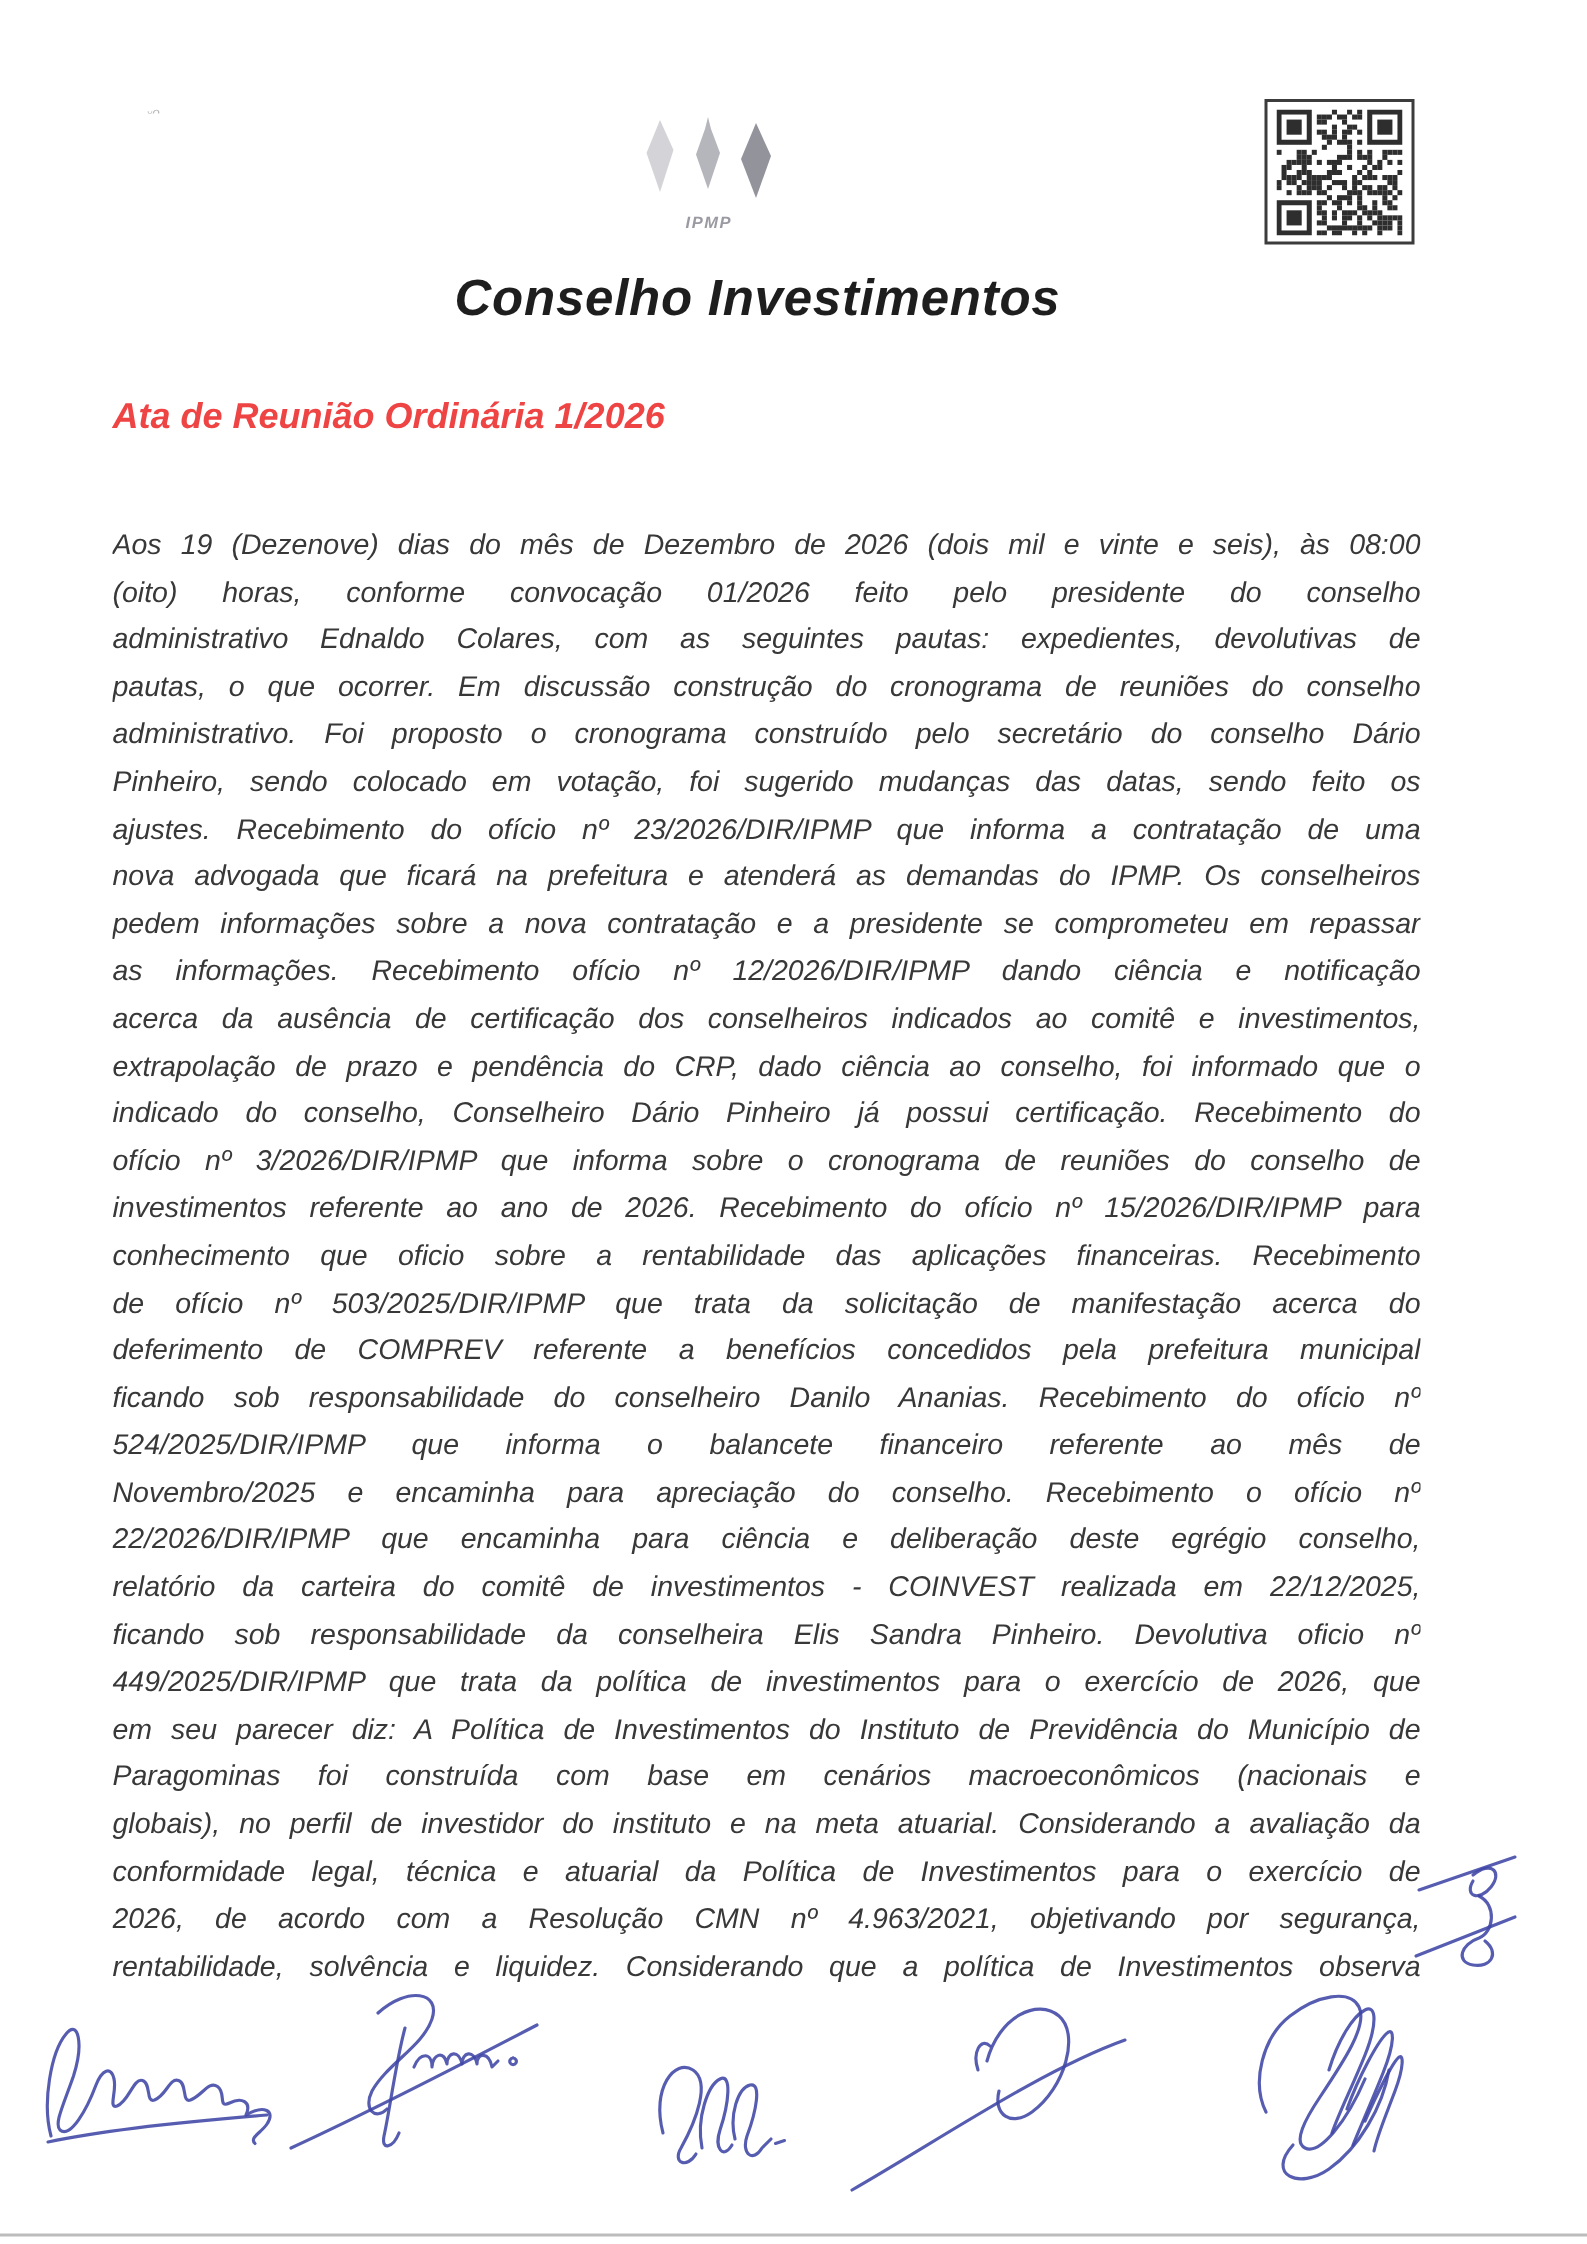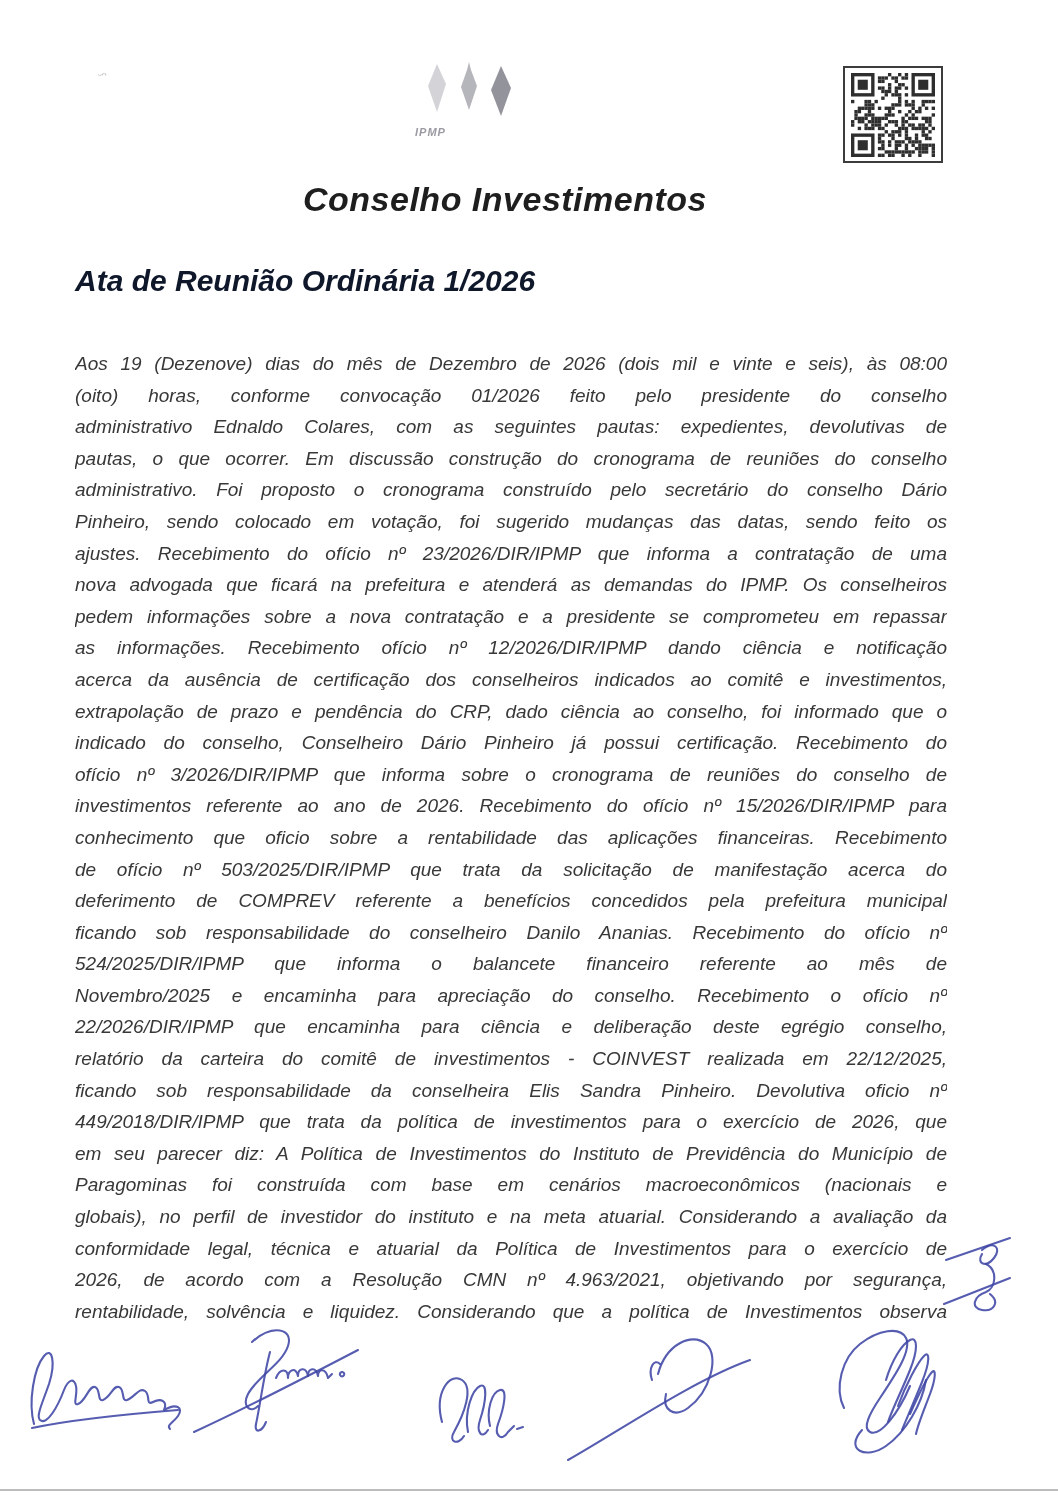--- a/index.html
+++ b/index.html
@@ -10,22 +10,23 @@
     margin: 0 auto;
     background: #ffffff;
     overflow: hidden;
     font-family: "Liberation Sans", "DejaVu Sans", sans-serif;
     font-style: italic;
   }
 
   
   .logo-wrap {
     position: absolute;
-    left: 415px; top: 60px;
+    left: 415px; top: 76px;
     width: 115px; height: 86px;
+    text-align: center;
   }
   .logo-text {
     display: block;
     margin-top: -4px;
     font-size: 11px;
     letter-spacing: 1px;
     color: #9a9aa2;
     font-weight: bold;
   }
   .qr-box {
@@ -47,23 +48,23 @@
     text-align: center;
     font-size: 34px;
     font-weight: 700;
     color: #1e1e1e;
     letter-spacing: 0.5px;
   }
   .doc-subtitle {
     position: absolute;
     left: 75px; top: 264px;
     margin: 0;
-    font-size: 30px;
+    font-size: 24px;
     font-weight: 700;
-    color: #0f172a;
+    color: #ef4444;
   }
 
   
   .body-text {
     position: absolute;
     left: 75px; top: 348px;
     width: 872px;
     color: #383838;
     font-size: 19px;
   }
@@ -373,21 +374,21 @@
       <div class="body-line">investimentos referente ao ano de 2026. Recebimento do ofício nº 15/2026/DIR/IPMP para</div>
       <div class="body-line">conhecimento que oficio sobre a rentabilidade das aplicações financeiras. Recebimento</div>
       <div class="body-line">de ofício nº 503/2025/DIR/IPMP que trata da solicitação de manifestação acerca do</div>
       <div class="body-line">deferimento de COMPREV referente a benefícios concedidos pela prefeitura municipal</div>
       <div class="body-line">ficando sob responsabilidade do conselheiro Danilo Ananias. Recebimento do ofício nº</div>
       <div class="body-line">524/2025/DIR/IPMP que informa o balancete financeiro referente ao mês de</div>
       <div class="body-line">Novembro/2025 e encaminha para apreciação do conselho. Recebimento o ofício nº</div>
       <div class="body-line">22/2026/DIR/IPMP que encaminha para ciência e deliberação deste egrégio conselho,</div>
       <div class="body-line">relatório da carteira do comitê de investimentos - COINVEST realizada em 22/12/2025,</div>
       <div class="body-line">ficando sob responsabilidade da conselheira Elis Sandra Pinheiro. Devolutiva oficio nº</div>
-      <div class="body-line">449/2018/DIR/IPMP que trata da política de investimentos para o exercício de 2026, que</div>
+      <div class="body-line">449/2025/DIR/IPMP que trata da política de investimentos para o exercício de 2026, que</div>
       <div class="body-line">em seu parecer diz: A Política de Investimentos do Instituto de Previdência do Município de</div>
       <div class="body-line">Paragominas foi construída com base em cenários macroeconômicos (nacionais e</div>
       <div class="body-line">globais), no perfil de investidor do instituto e na meta atuarial. Considerando a avaliação da</div>
       <div class="body-line">conformidade legal, técnica e atuarial da Política de Investimentos para o exercício de</div>
       <div class="body-line">2026, de acordo com a Resolução CMN nº 4.963/2021, objetivando por segurança,</div>
       <div class="body-line">rentabilidade, solvência e liquidez. Considerando que a política de Investimentos observa</div>
     </div>
 
   <svg class="sig" style="left:26px; top:1330px" width="165" height="102" viewBox="0 0 165 102">
     <path d="M8 94 C2 72 8 38 18 26 C26 16 30 32 23 54 C16 74 10 86 14 90 C21 96 32 76 38 60 C42 50 48 47 50 56 C52 64 46 76 52 74 C60 71 63 55 69 57 C75 59 71 72 77 70 C85 67 87 55 93 57 C99 59 95 72 101 70 C109 67 113 57 119 61 C125 65 119 76 127 72 C135 68 142 71 138 80 C150 73 158 77 152 86 C148 92 140 95 144 99"></path>

